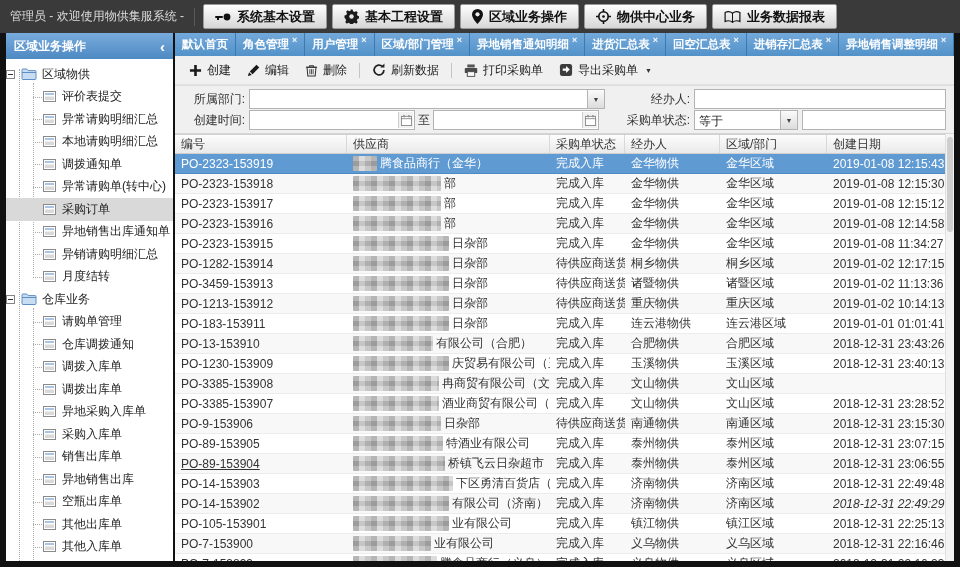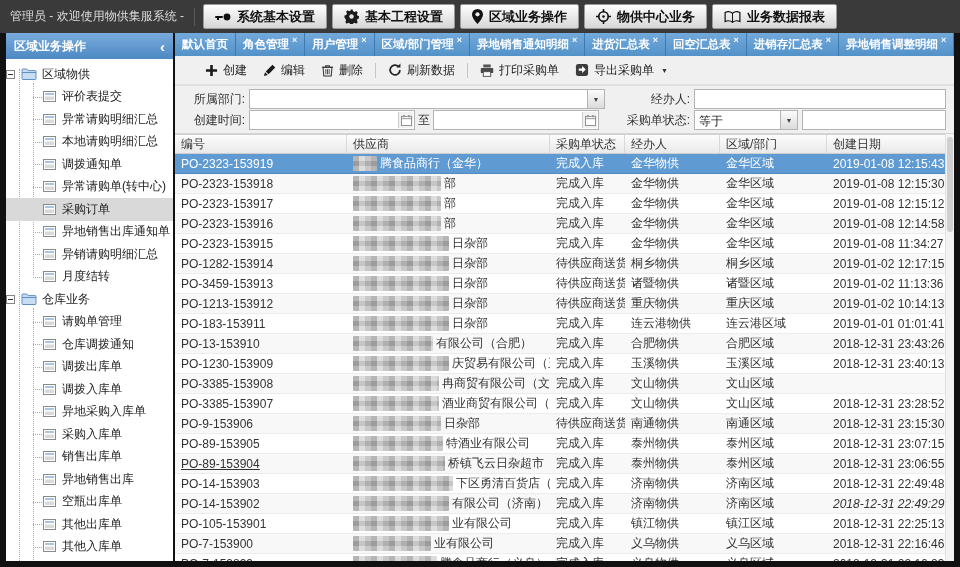--- a/index.html
+++ b/index.html
@@ -40,21 +40,21 @@
   .tree-label{white-space:nowrap}
 
   
   .main{flex:1;display:flex;flex-direction:column;min-width:0;background:#f0f0f0;min-height:0}
 
   .tabbar{flex:0 0 23px;background:#a3a3a3;display:flex;overflow:hidden}
   .tab{display:flex;align-items:center;padding:0 7px;font-size:11.5px;font-weight:bold;color:#fff;
        background:linear-gradient(#73a9db,#5292c9);border-right:1px solid #3e79ae;white-space:nowrap;cursor:default}
   .tab-close{font-size:9px;margin-left:3px;align-self:flex-start;margin-top:2px;opacity:.95}
 
-  .toolbar{flex:0 0 29px;display:flex;align-items:center;padding:0 22px;background:#f0f0f0;border-bottom:1px solid #e2e2e2}
+  .toolbar{flex:0 0 29px;display:flex;align-items:center;padding:0 6px;background:#f0f0f0;border-bottom:1px solid #e2e2e2}
   .tbtn{display:flex;align-items:center;gap:5px;padding:0 8px;height:24px;font-size:12px;color:#1d1d1d;
         background:transparent;border:0;font-family:inherit;cursor:default}
   .tb-sep2{width:1px;height:15px;background:#c5c5c5;margin:0 4px}
   .caret{font-size:7px;color:#333;margin-left:2px}
 
   .filters{flex:0 0 49px;padding:3px 8px;background:#f0f0f0;border-top:1px solid #dedede;
            border-bottom:1px solid #d5d5d5;display:flex;flex-direction:column;justify-content:space-between}
   .f-row{display:flex;align-items:center;height:20px}
   .f-label{font-size:12px;color:#333;text-align:right;white-space:nowrap}
   .fl-a{width:62px;margin-right:4px}
@@ -286,31 +286,31 @@
               <span class="tree-label">仓库调拨通知</span>
             </div>
             <div class="tree-item">
               <span class="leaf-icon">
                 <svg width="13" height="11" viewBox="0 0 13 11">
                   <rect x="0.5" y="0.5" width="12" height="10" fill="#fff" stroke="#8a8a8a"></rect>
                   <rect x="2" y="2" width="9" height="2" fill="#a8c6e4"></rect>
                   <rect x="2" y="5.5" width="9" height="3.5" fill="#d9d9d9"></rect>
                 </svg>
               </span>
+              <span class="tree-label">调拨入库单</span>
+            </div>
+            <div class="tree-item">
+              <span class="leaf-icon">
+                <svg width="13" height="11" viewBox="0 0 13 11">
+                  <rect x="0.5" y="0.5" width="12" height="10" fill="#fff" stroke="#8a8a8a"></rect>
+                  <rect x="2" y="2" width="9" height="2" fill="#a8c6e4"></rect>
+                  <rect x="2" y="5.5" width="9" height="3.5" fill="#d9d9d9"></rect>
+                </svg>
+              </span>
               <span class="tree-label">调拨出库单</span>
-            </div>
-            <div class="tree-item">
-              <span class="leaf-icon">
-                <svg width="13" height="11" viewBox="0 0 13 11">
-                  <rect x="0.5" y="0.5" width="12" height="10" fill="#fff" stroke="#8a8a8a"></rect>
-                  <rect x="2" y="2" width="9" height="2" fill="#a8c6e4"></rect>
-                  <rect x="2" y="5.5" width="9" height="3.5" fill="#d9d9d9"></rect>
-                </svg>
-              </span>
-              <span class="tree-label">调拨入库单</span>
             </div>
             <div class="tree-item">
               <span class="leaf-icon">
                 <svg width="13" height="11" viewBox="0 0 13 11">
                   <rect x="0.5" y="0.5" width="12" height="10" fill="#fff" stroke="#8a8a8a"></rect>
                   <rect x="2" y="2" width="9" height="2" fill="#a8c6e4"></rect>
                   <rect x="2" y="5.5" width="9" height="3.5" fill="#d9d9d9"></rect>
                 </svg>
               </span>
               <span class="tree-label">异地采购入库单</span>

